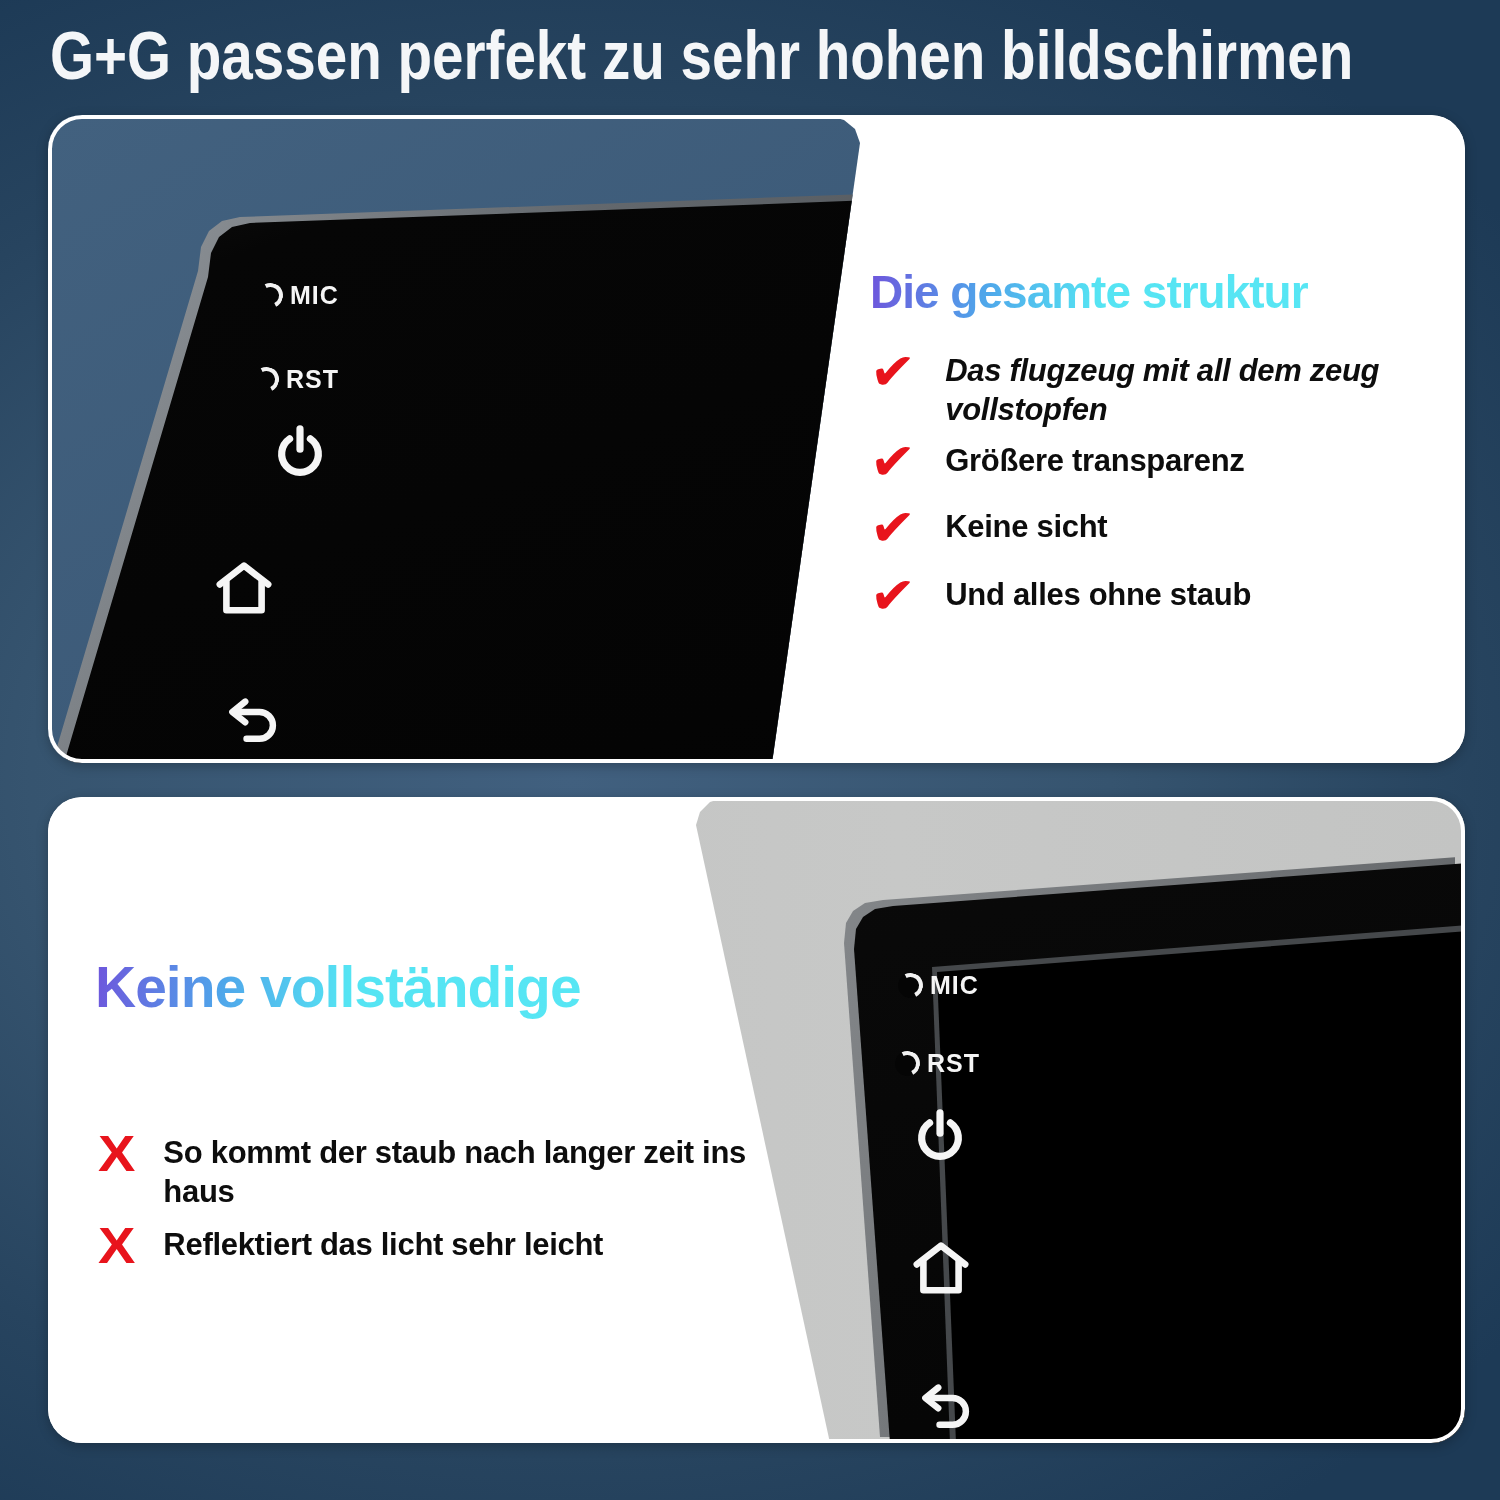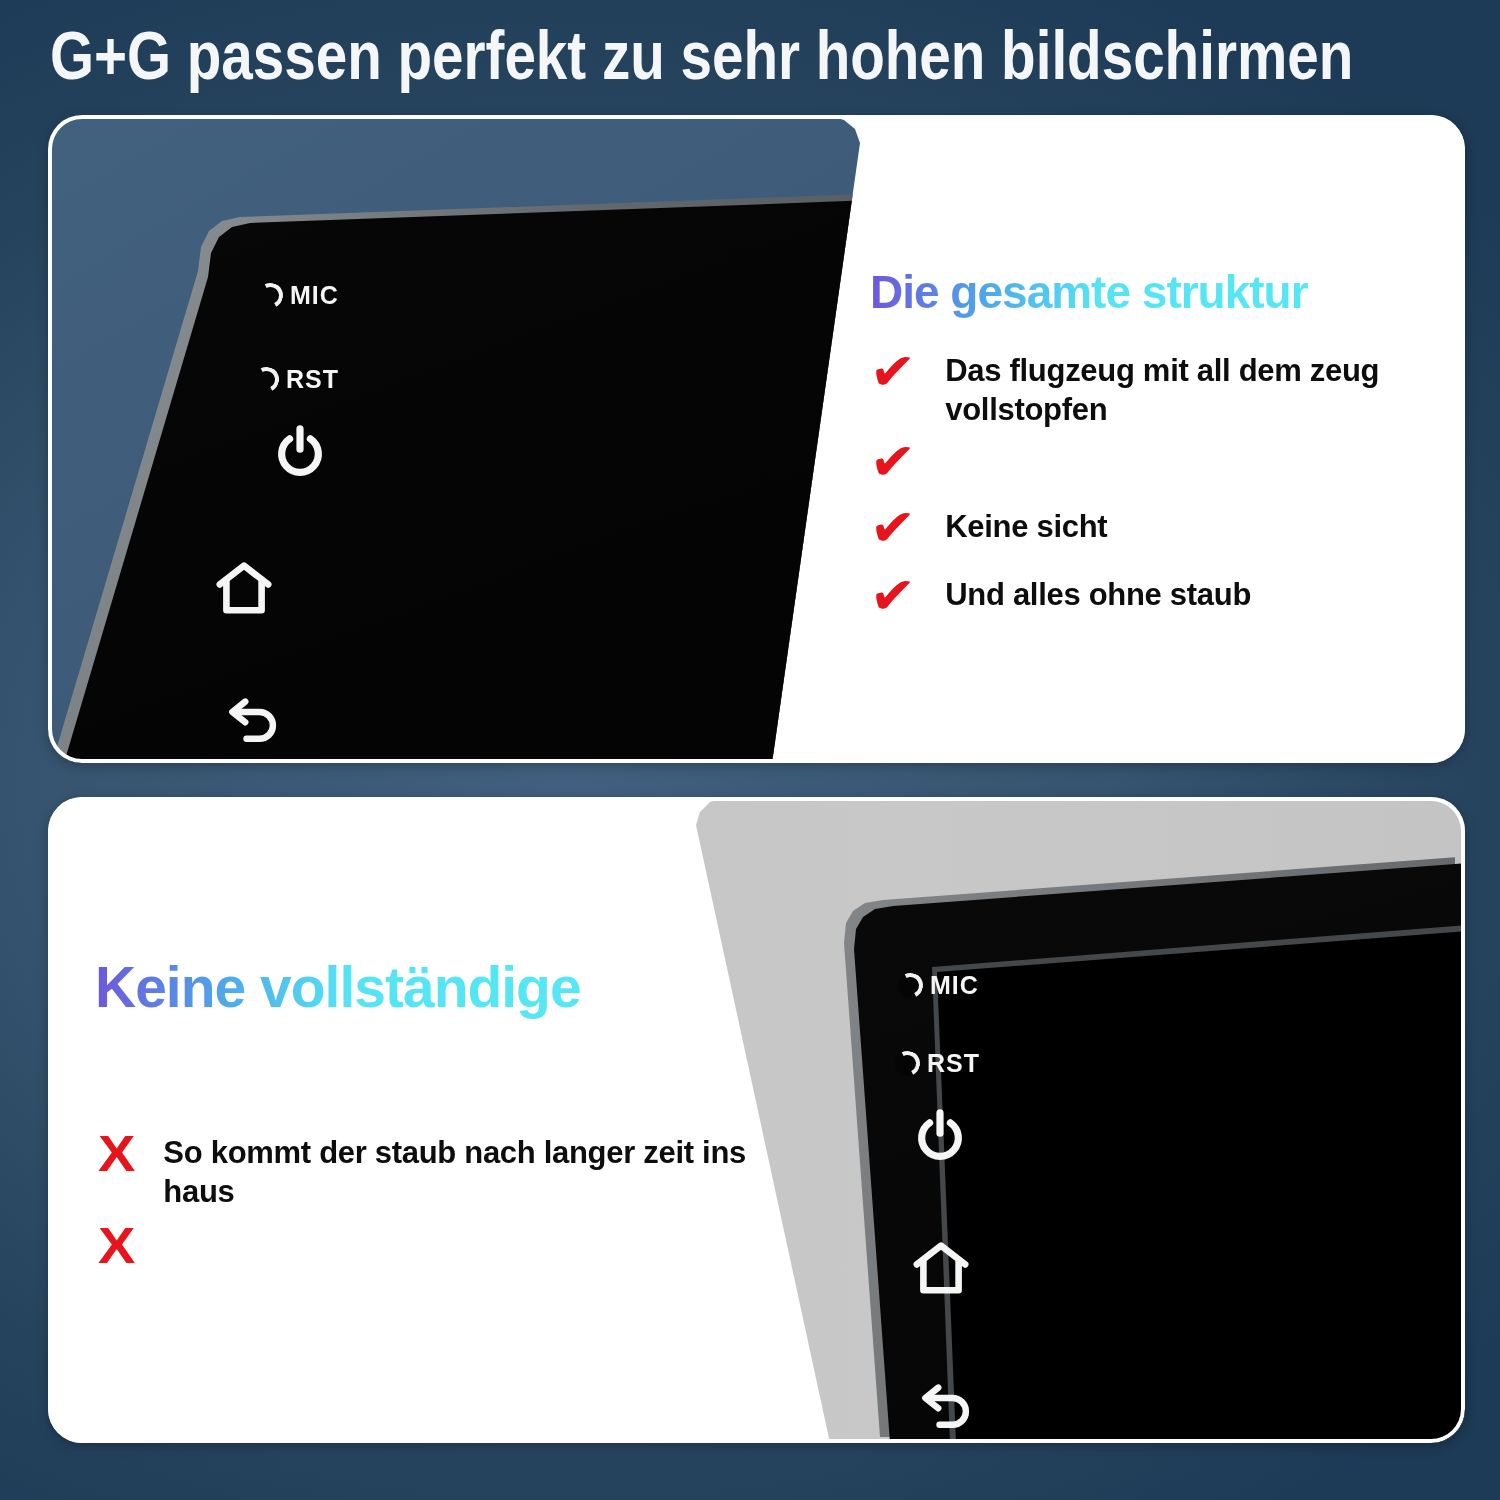--- a/index.html
+++ b/index.html
@@ -86,21 +86,21 @@
     -webkit-background-clip:text;background-clip:text;color:transparent;
     -webkit-text-fill-color:transparent;
   }
   #tc-title{position:absolute;left:822px;top:150px;font-size:46px;letter-spacing:-1px;white-space:nowrap;}
   .feat-row{position:absolute;left:822px;display:flex;align-items:flex-start;gap:30px;}
   .check{
     font-family:"DejaVu Sans", sans-serif;color:#e8141c;font-size:54px;line-height:50px;
     font-weight:bold;transform:rotate(4deg);flex:0 0 auto;margin-top:-4px;
   }
   .feat-text{font-size:31px;line-height:39px;font-weight:bold;color:#0d0d0d;letter-spacing:-0.3px;}
-  #feat-0{top:236px;} #feat-0 .feat-text{width:470px;}
+  #feat-0{top:236px;} #feat-0 .feat-text{width:470px;font-style:italic;}
   #feat-1{top:326px;} #feat-2{top:392px;} #feat-3{top:460px;}
 
   
   #bc-title{position:absolute;left:47px;top:156px;font-size:57px;line-height:68px;letter-spacing:-1px;}
   #bc-title .line{display:block;}
   .xrow{position:absolute;display:flex;align-items:flex-start;gap:30px;}
   .xmark{
     color:#e8141c;font-size:50px;line-height:46px;font-weight:bold;flex:0 0 auto;
     transform:scale(1.12,1.0);margin-top:-2px;font-family:"Liberation Sans",sans-serif;
   }
@@ -147,20 +147,21 @@
   </div>
 
   <div class="grad-title" id="tc-title">Die gesamte struktur</div>
 
   <div class="feat-row" id="feat-0">
     <span class="check">✔</span>
     <span class="feat-text">Das flugzeug mit all dem zeug vollstopfen</span>
   </div>
   <div class="feat-row" id="feat-1">
     <span class="check">✔</span>
+    <span class="feat-text">Größere transparenz</span>
   </div>
   <div class="feat-row" id="feat-2">
     <span class="check">✔</span>
     <span class="feat-text">Keine sicht</span>
   </div>
   <div class="feat-row" id="feat-3">
     <span class="check">✔</span>
     <span class="feat-text">Und alles ohne staub</span>
   </div>
 </div>
@@ -204,14 +205,15 @@
   <div class="grad-title" id="bc-title">
     <span class="line">Keine vollständige</span>
   </div>
 
   <div class="xrow" id="xrow-0">
     <span class="xmark">X</span>
     <span class="feat-text">So kommt der staub nach langer zeit ins haus</span>
   </div>
   <div class="xrow" id="xrow-1">
     <span class="xmark">X</span>
+    <span class="feat-text">Reflektiert das licht sehr leicht</span>
   </div>
 </div>
 
 </body></html>

